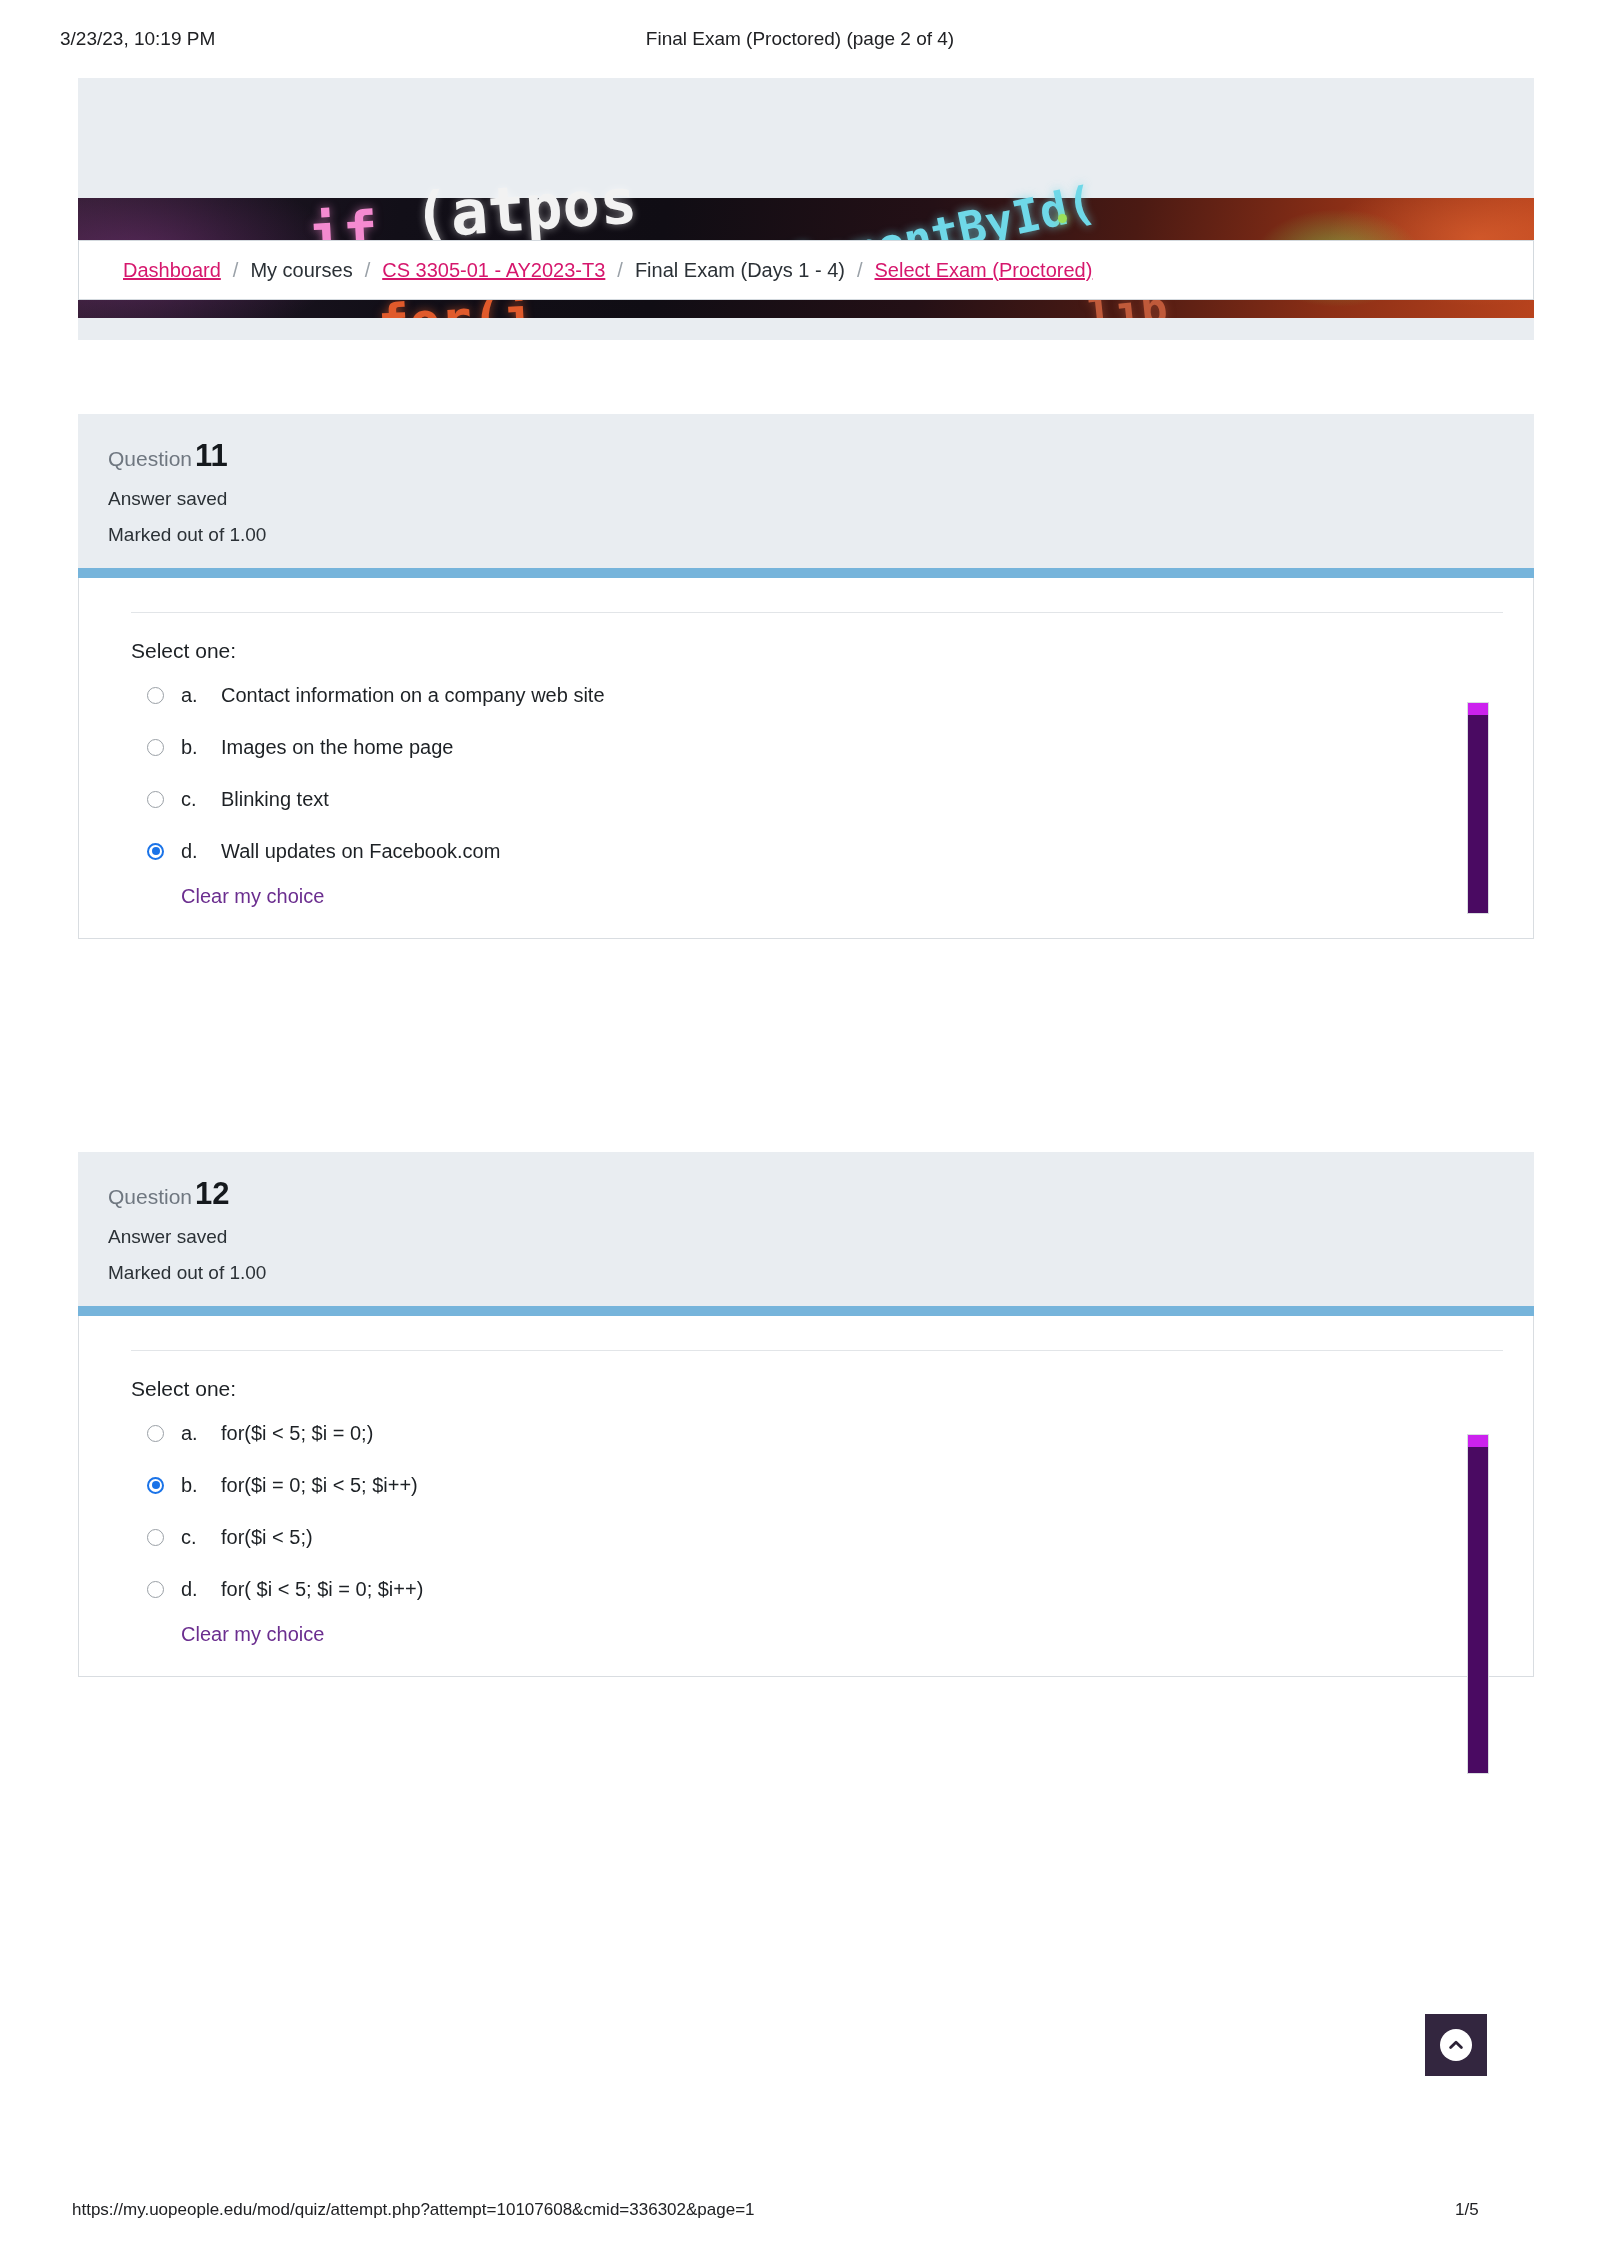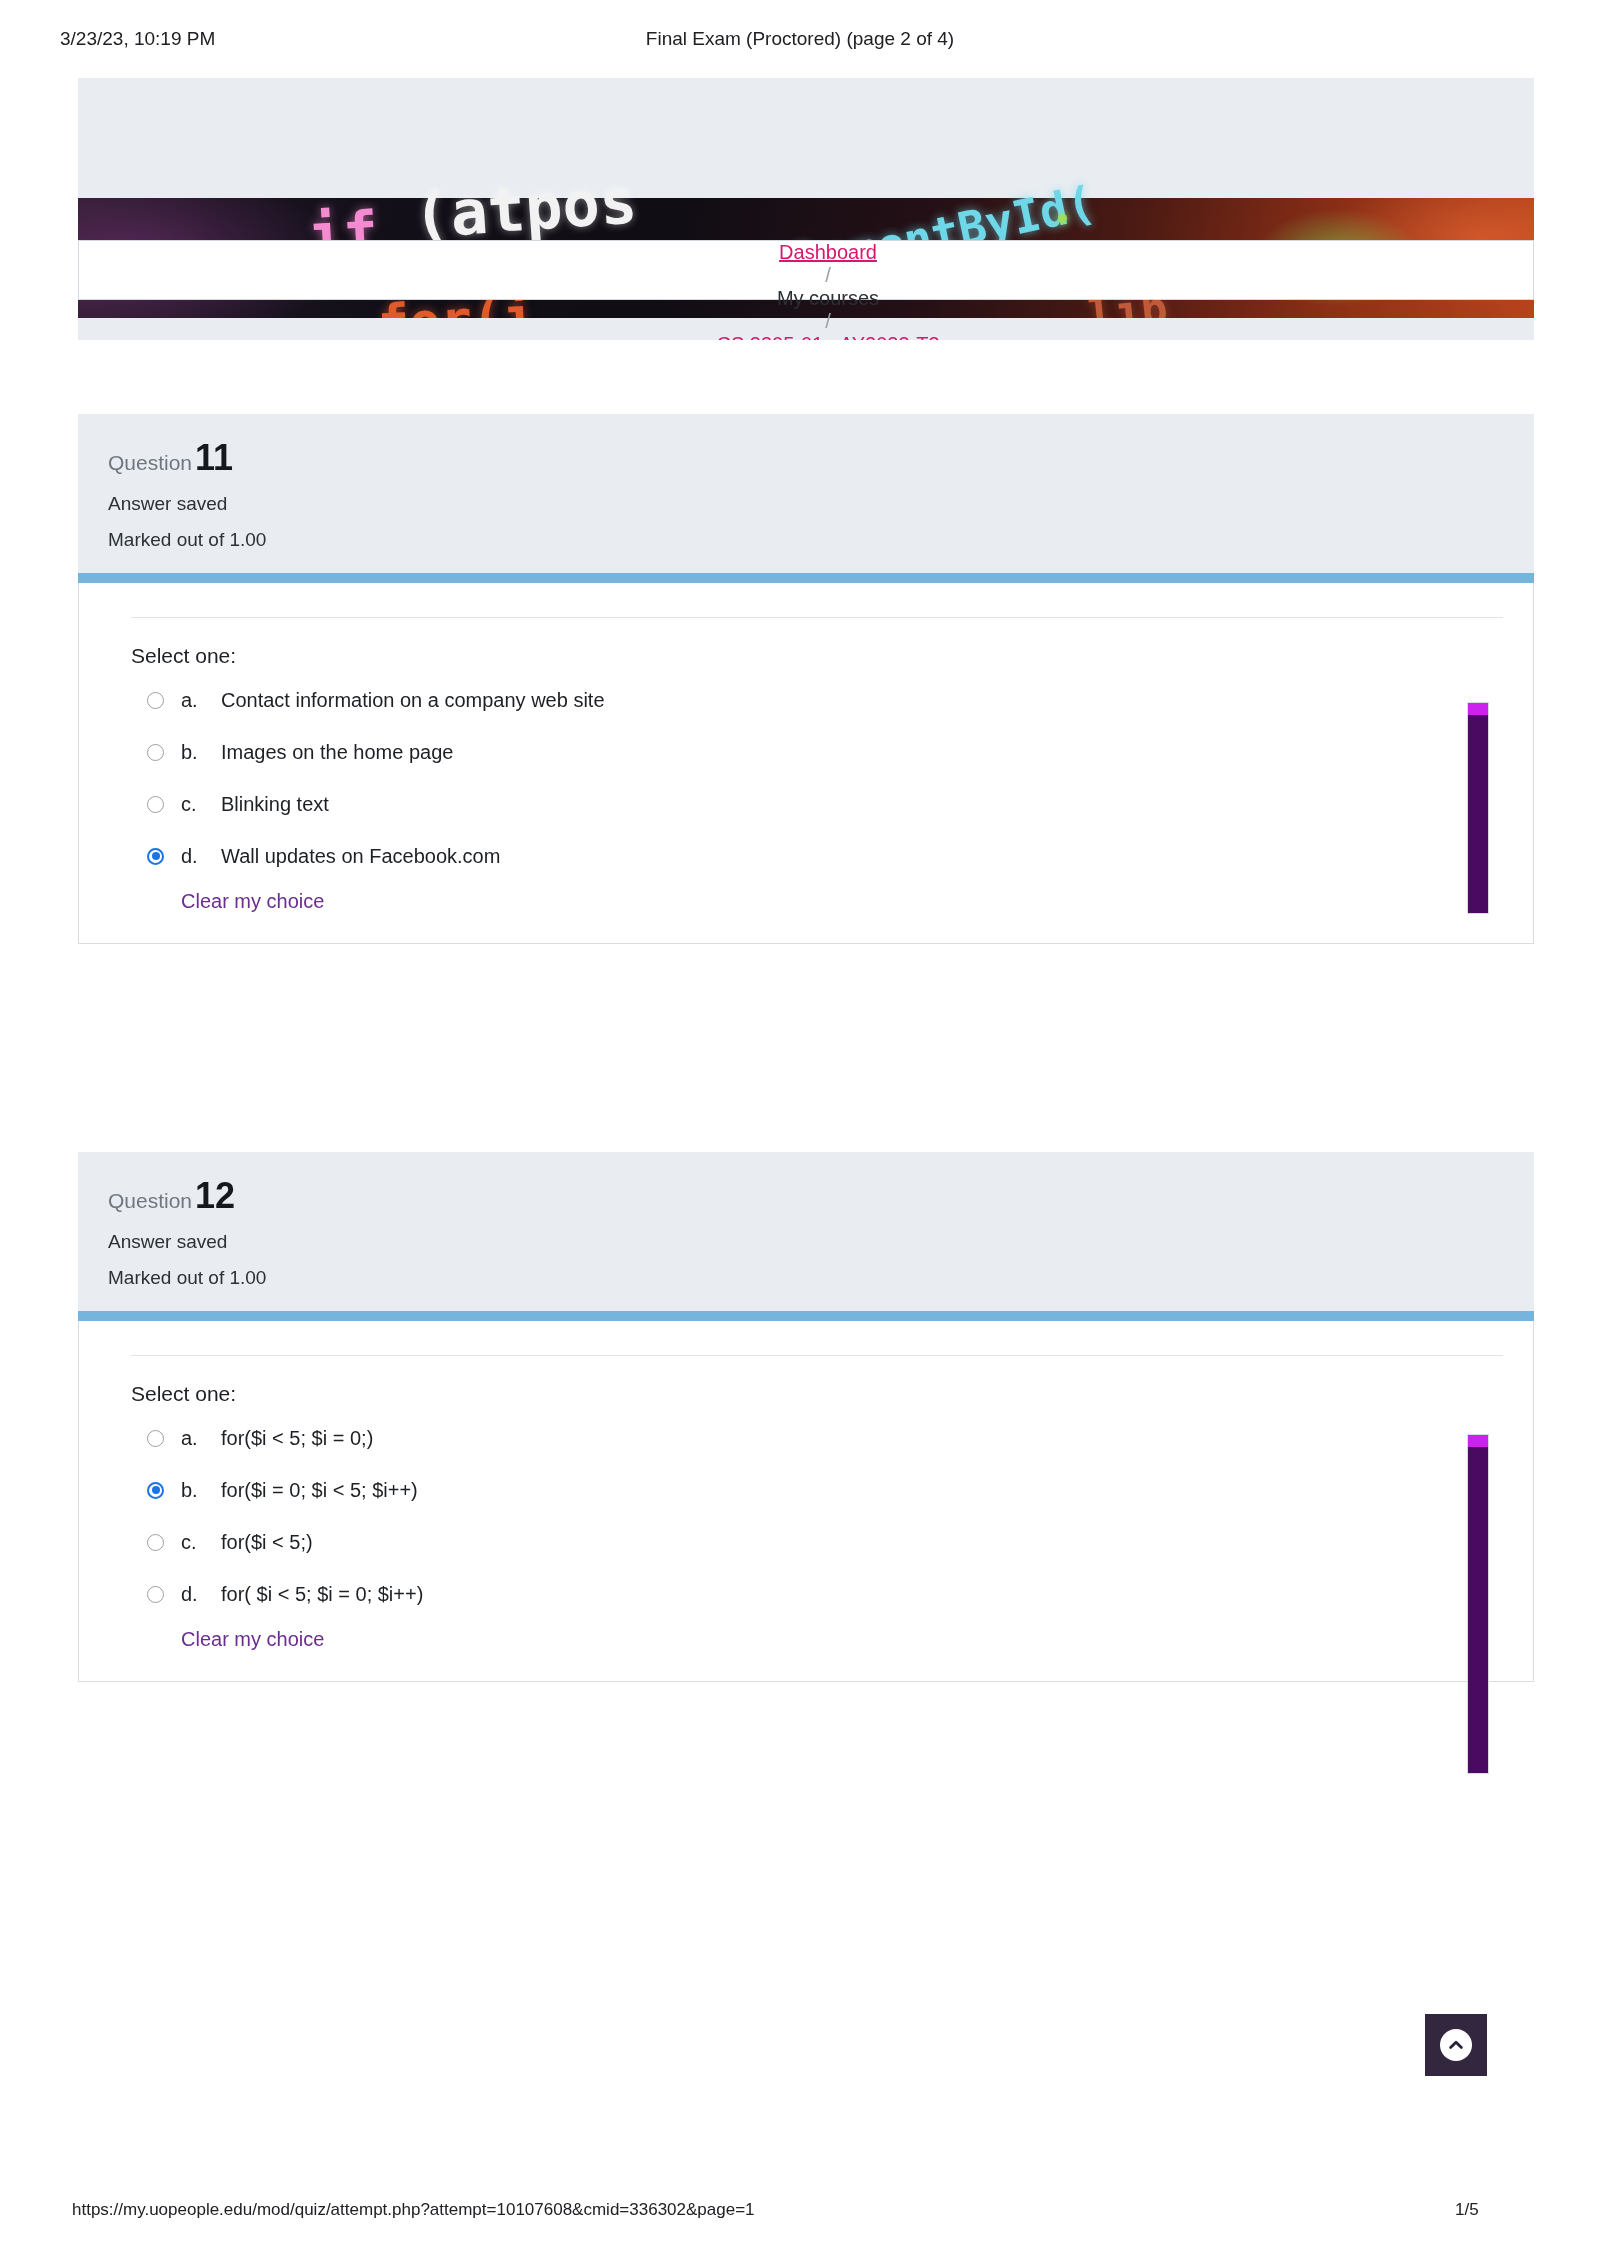--- a/index.html
+++ b/index.html
@@ -151,21 +151,20 @@
     width: 1456px;
     height: 60px;
     background: #ffffff;
     border: 1px solid #d3d9de;
     box-sizing: border-box;
     display: flex;
     align-items: center;
     padding-left: 44px;
     font-size: 20px;
     color: #2b3136;
-    flex-direction: column;
   }
   .crumb {
     white-space: nowrap;
   }
   .crumb.link {
     color: #d6176d;
     text-decoration: underline;
     cursor: pointer;
   }
   .crumb.plain {
@@ -187,21 +186,21 @@
     padding: 26px 30px 24px 30px;
     box-sizing: border-box;
   }
   .q-number {
     font-size: 21px;
     color: #6f7780;
     margin-bottom: 18px;
     line-height: 1;
   }
   .q-number b {
-    font-size: 36px;
+    font-size: 31px;
     color: #15191d;
     font-weight: bold;
     margin-left: 3px;
   }
   .q-state {
     font-size: 19px;
     color: #2b3136;
     margin-bottom: 17px;
     line-height: 1;
   }

